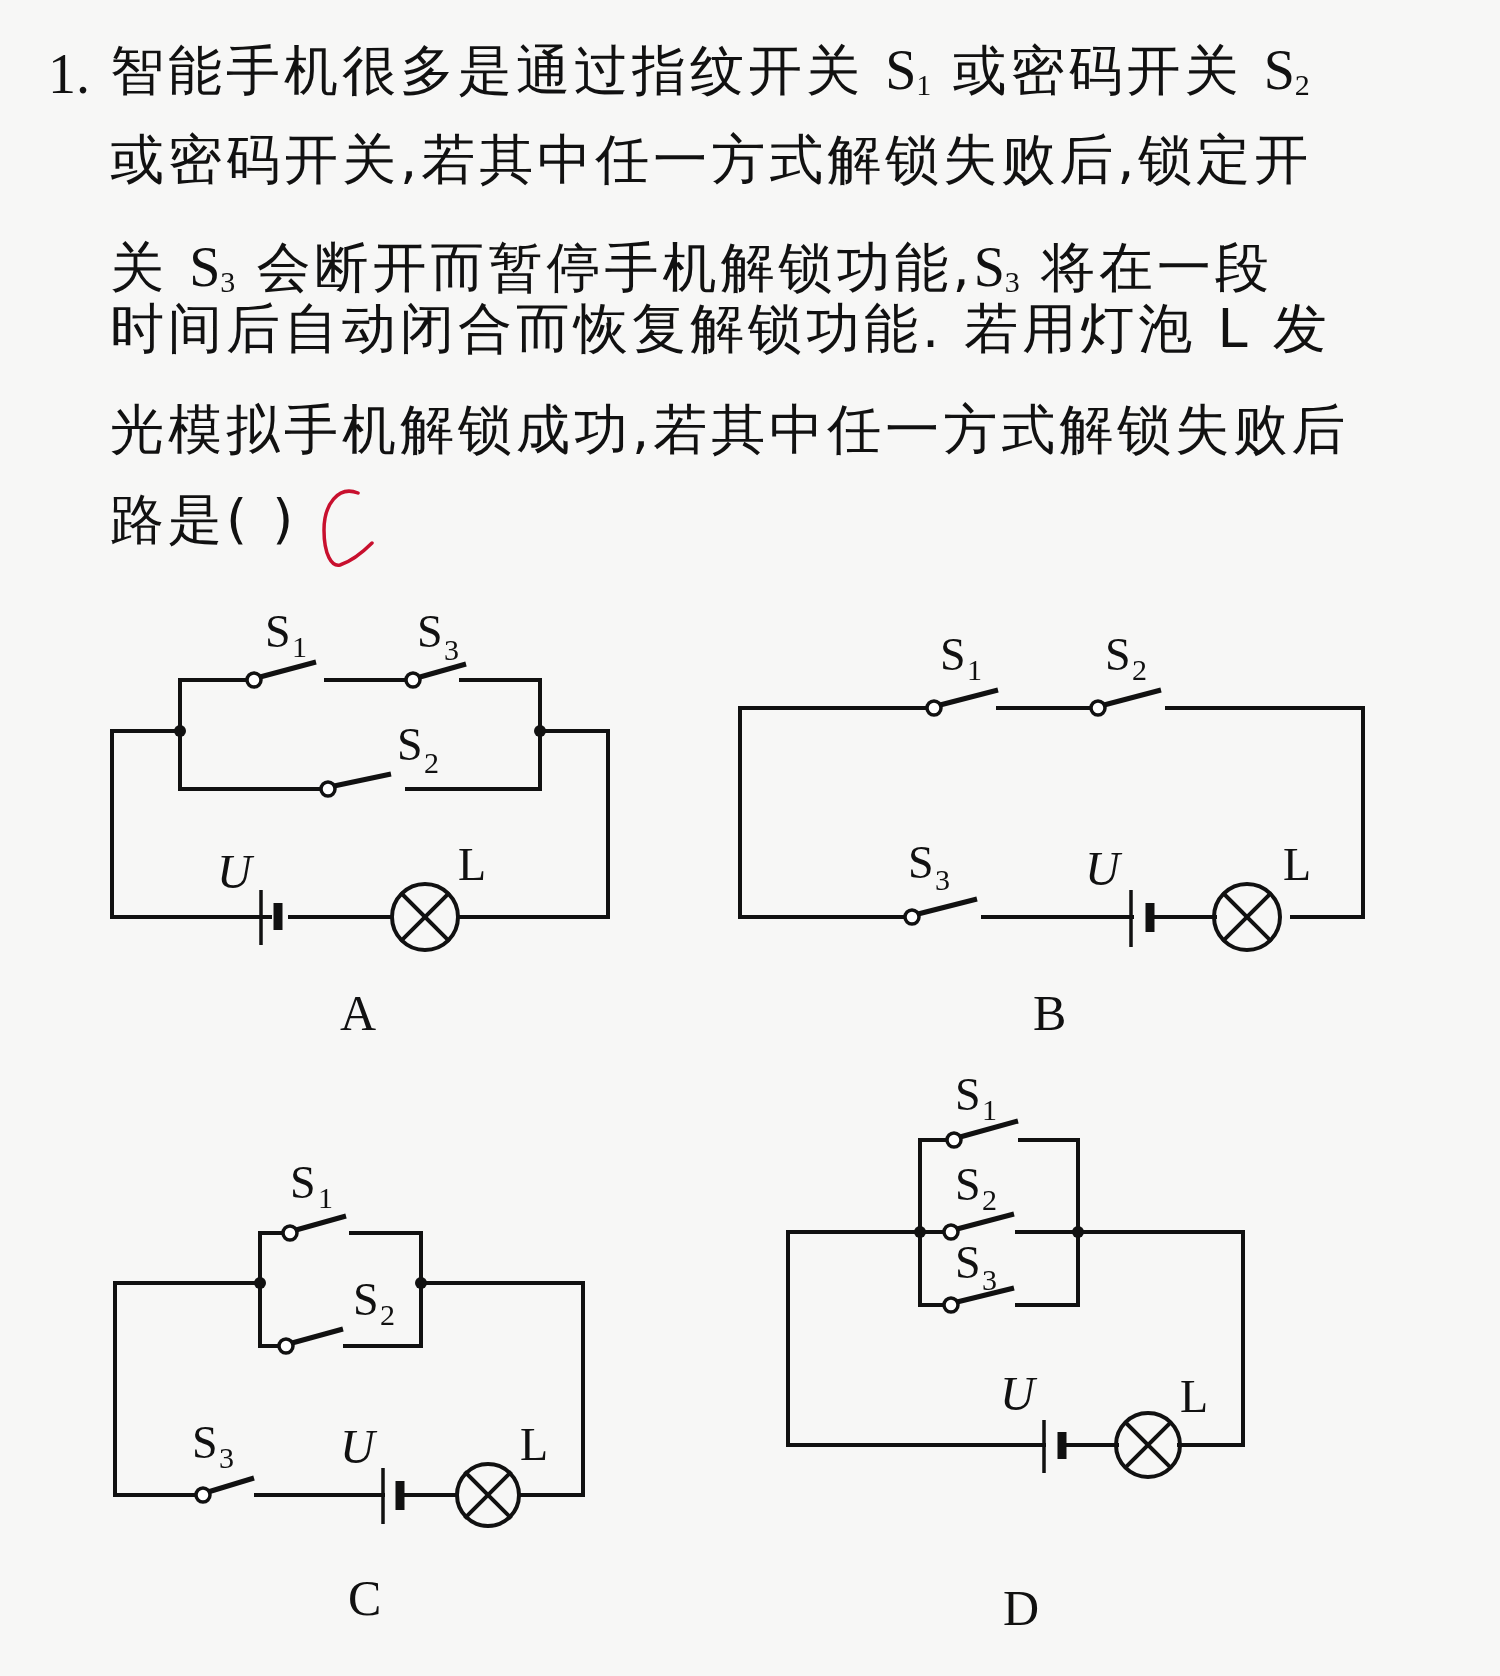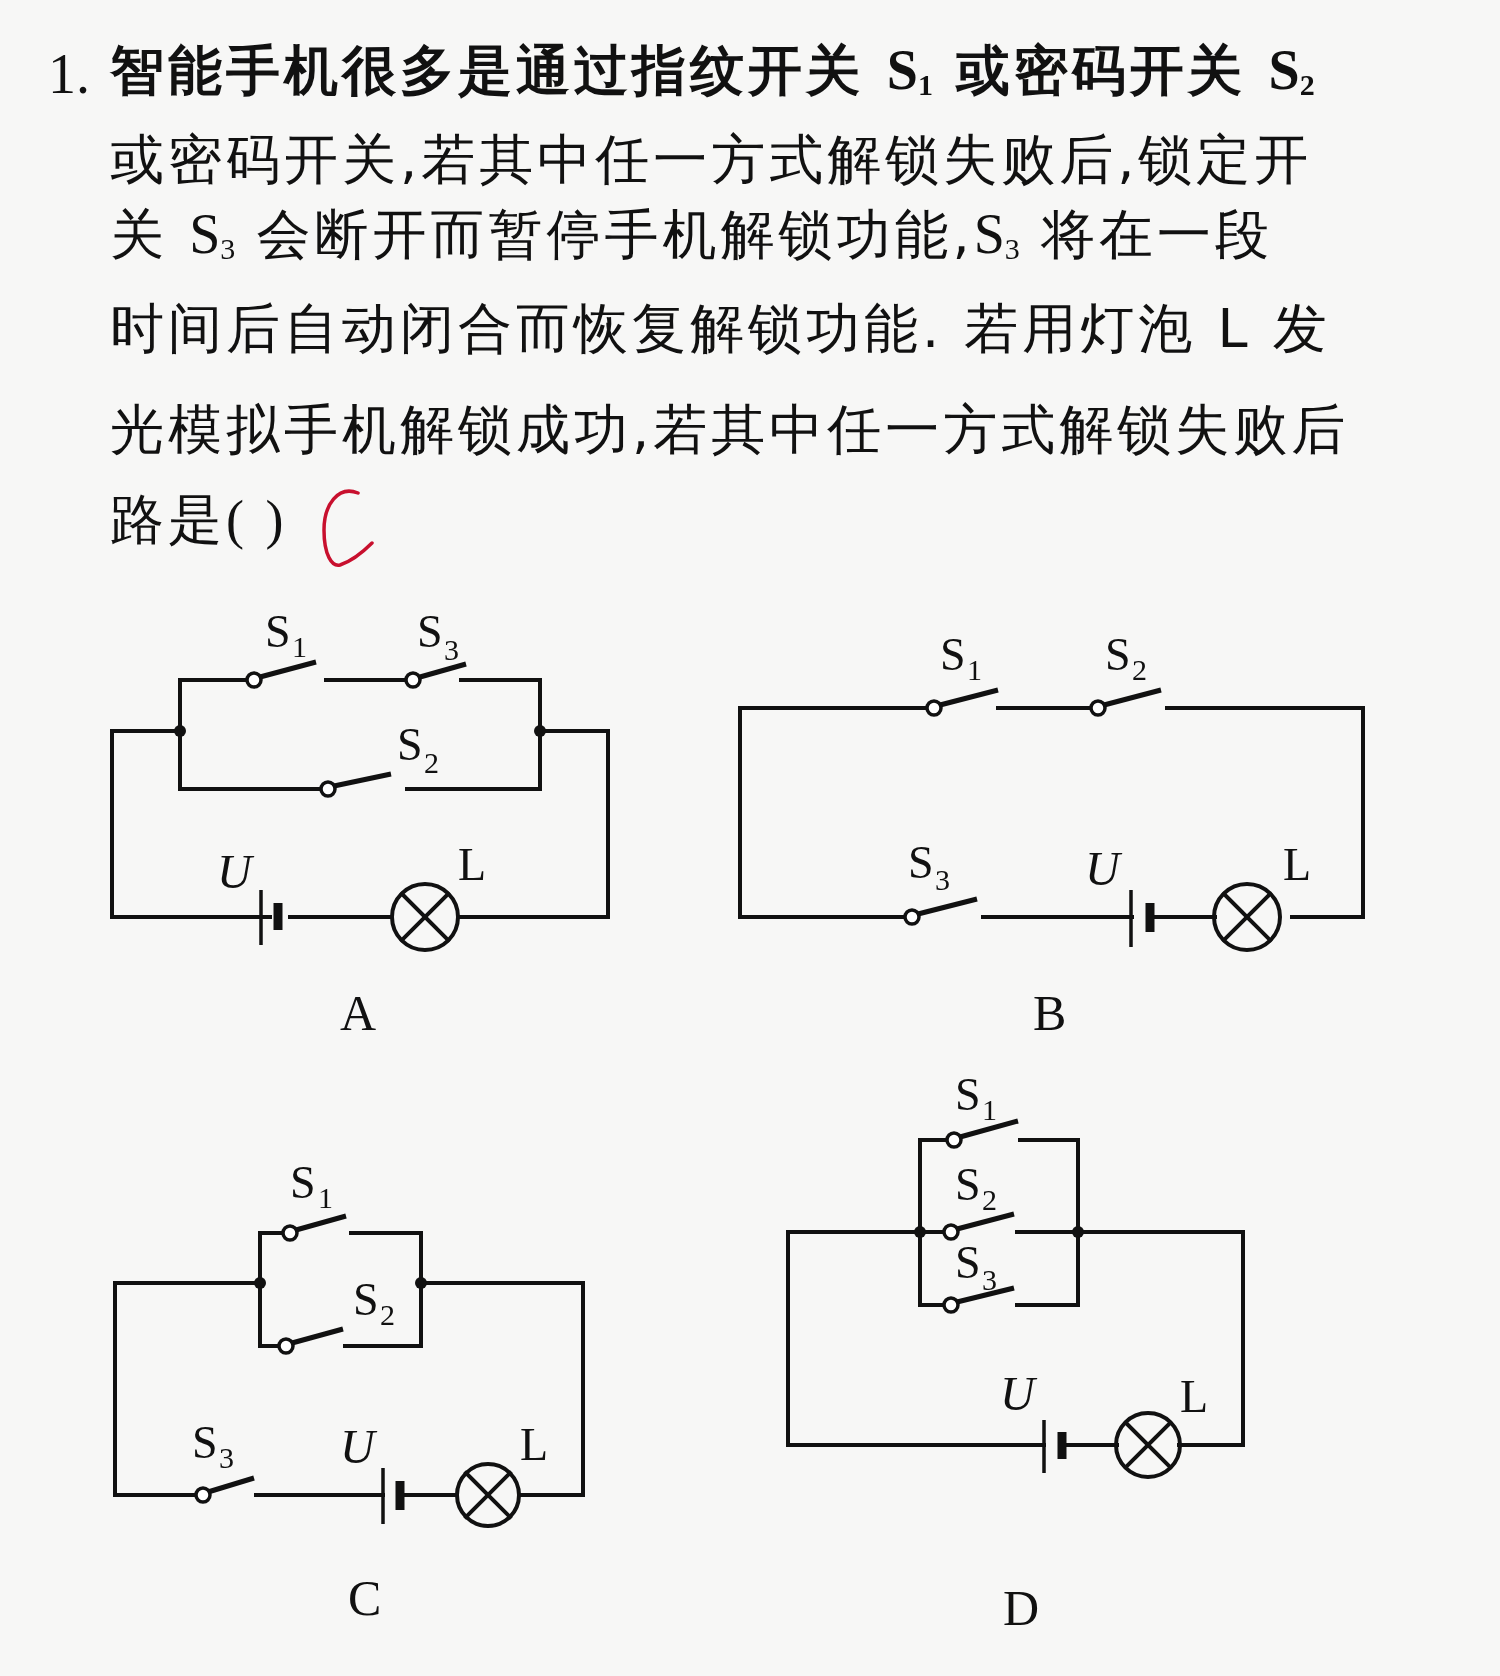--- a/index.html
+++ b/index.html
@@ -40,30 +40,30 @@
   .lbl { font-size: 46px; }
   .lbl-sub { font-size: 30px; }
   .lbl-it { font-size: 48px; font-style: italic; }
 </style>
 </head>
 <body>
 
 <div class="question">
   <span class="qnum">1.</span>
 
-  <div class="qline" style="top:18px;font-weight:bold;">
+  <div class="qline" style="top:18px;">
     <span>智能手机很多是通过指纹开关 </span><span class="sym"><span>S</span><sub>1</sub></span><span> 或密码开关 </span><span class="sym"><span>S</span><sub>2</sub></span>
   </div>
   <div class="qline" style="top:108px;">或密码开关,若其中任一方式解锁失败后,锁定开</div>
-  <div class="qline" style="top:182px;">
+  <div class="qline" style="top:215px;">
     <span>关 </span><span class="sym"><span>S</span><sub>3</sub></span><span> 会断开而暂停手机解锁功能,</span><span class="sym"><span>S</span><sub>3</sub></span><span> 将在一段</span>
   </div>
   <div class="qline" style="top:277px;">时间后自动闭合而恢复解锁功能. 若用灯泡 L 发</div>
   <div class="qline" style="top:378px;">光模拟手机解锁成功,若其中任一方式解锁失败后</div>
-  <div class="qline" style="top:468px;font-family:Liberation Serif, serif;">路是(      )</div>
+  <div class="qline" style="top:468px;">路是(      )</div>
 </div>
 
 <svg class="answer-mark" viewBox="0 0 60 90">
   <path d="M40 8 C 20 0, 6 20, 6 45 C 6 70, 14 82, 22 80 C 34 76, 46 66, 54 58" fill="none" stroke="#c8102e" stroke-width="3.5" stroke-linecap="round"></path>
 </svg>
 
 <svg class="circuit" style="left:0;top:0;" width="1500" height="1676">
 
   <polyline class="wire" points="180,731 112,731 112,917 270,917"></polyline>
   <polyline class="wire" points="290,917 392,917"></polyline>

